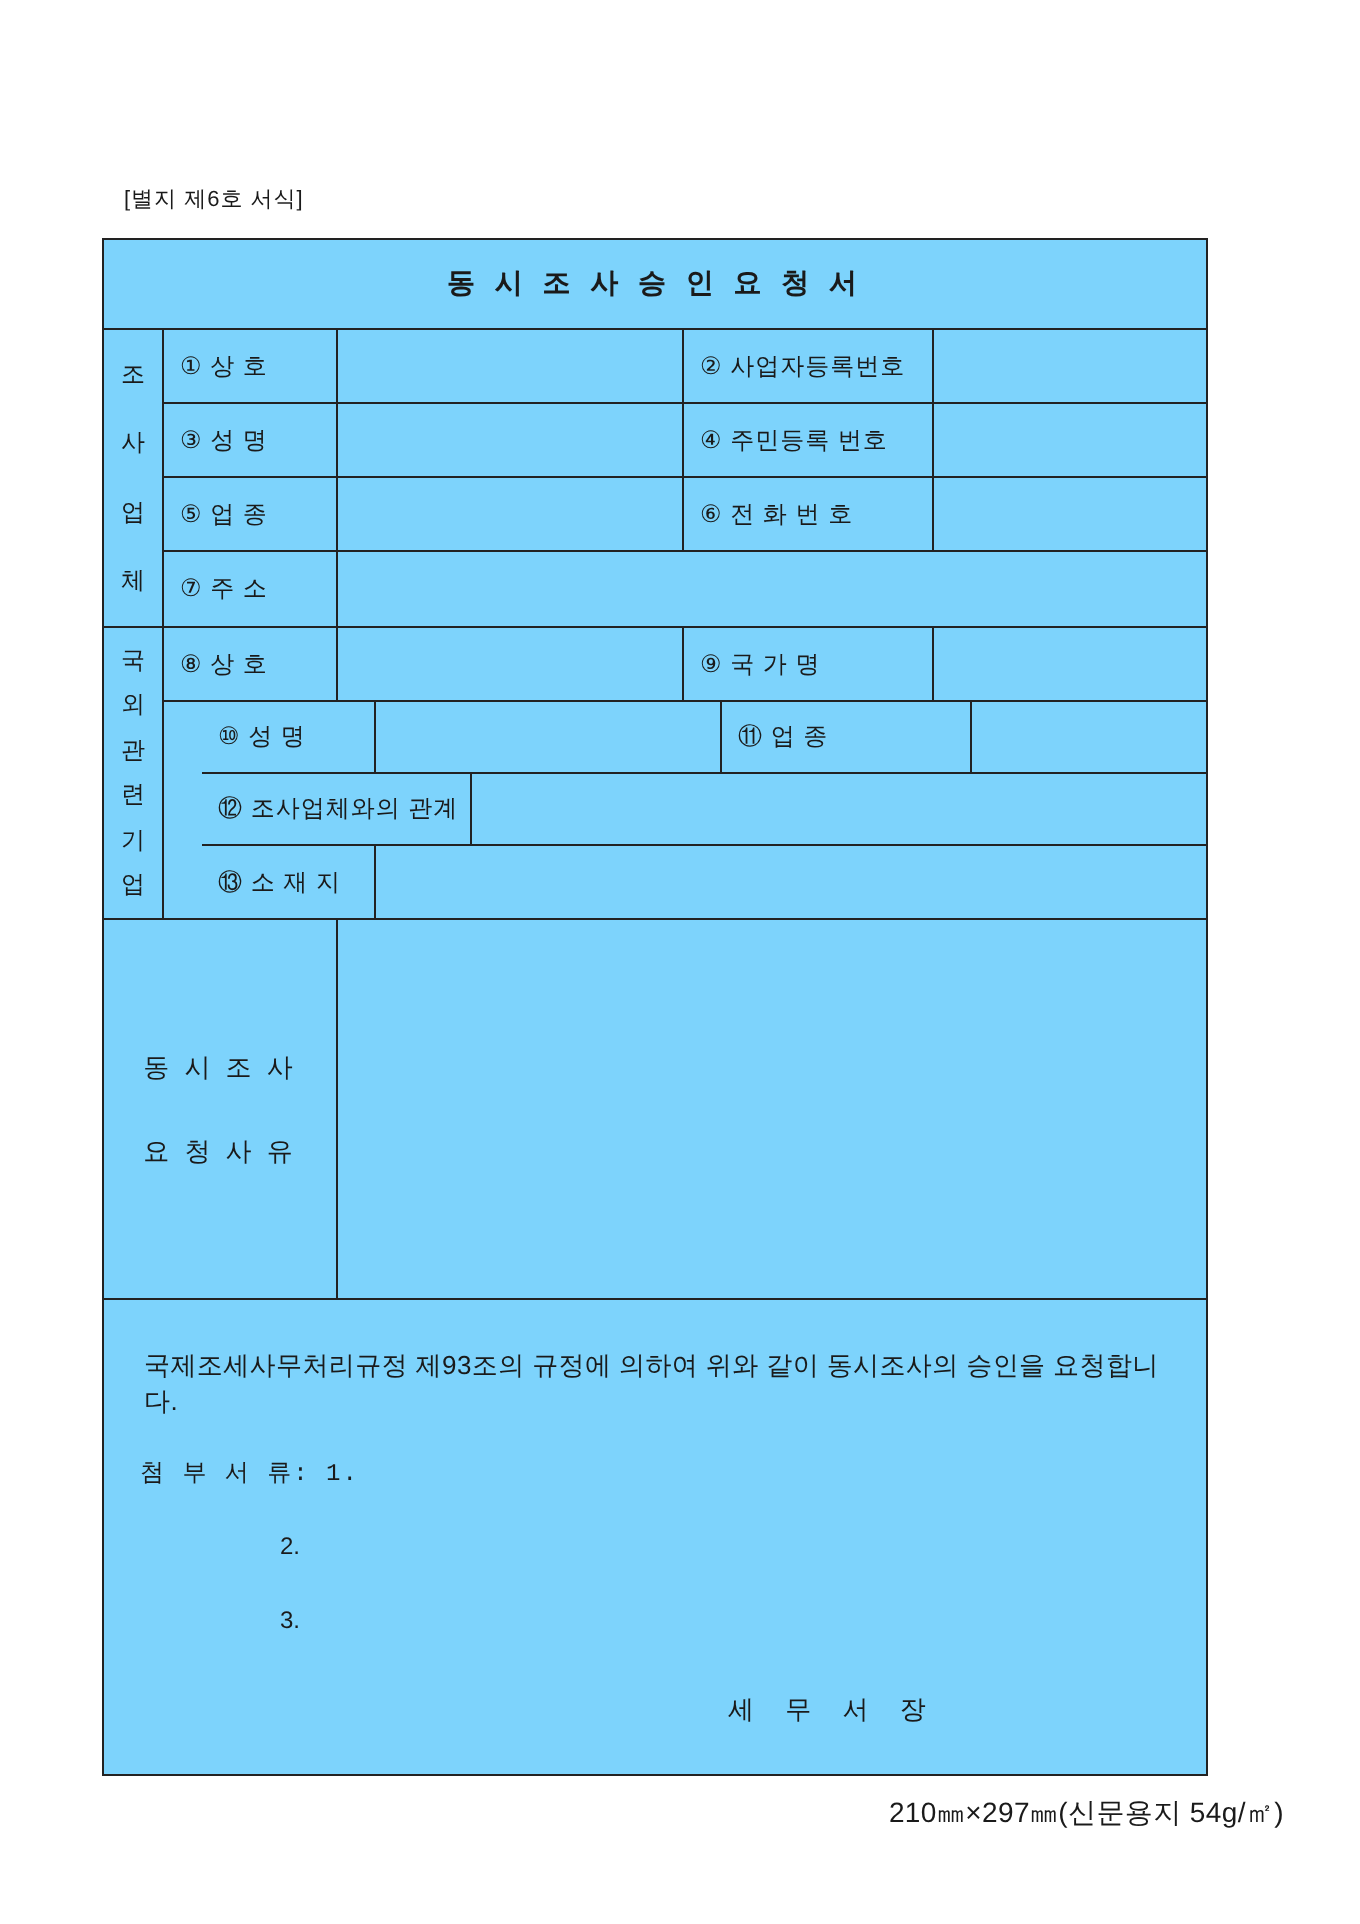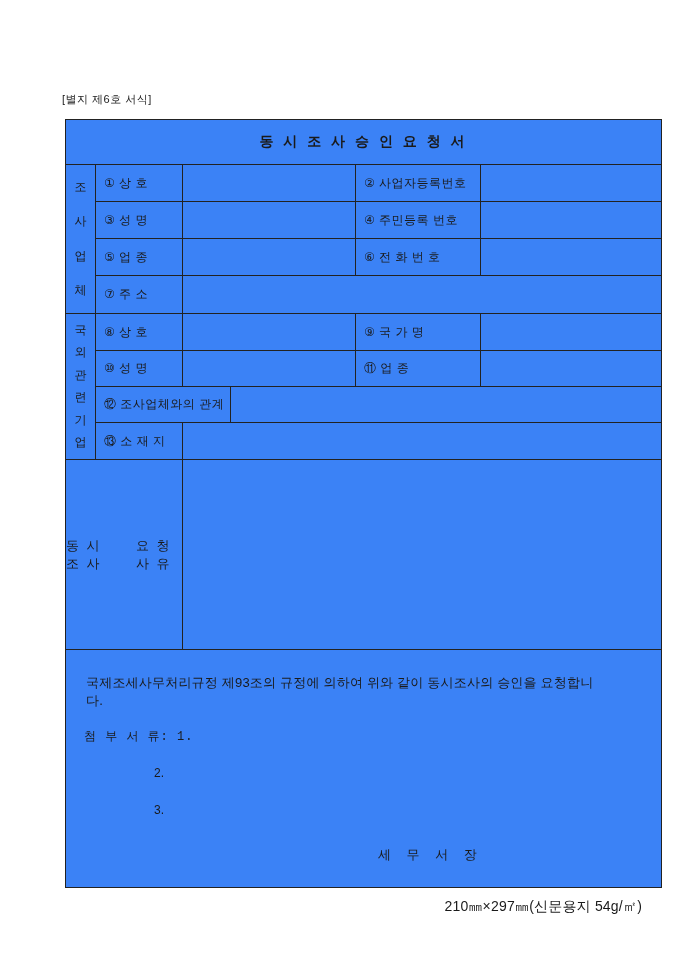--- a/index.html
+++ b/index.html
@@ -11,22 +11,22 @@
       position: relative;
     }
     .sheet { position: absolute; inset: 0; padding-left: 6px; }
 
     .form-tag {
       position: absolute; left: 62px; top: 92px;
       font-size: 11px; letter-spacing: 0.5px;
     }
 
     .form-table {
-      position: absolute; left: 65px; top: 119px; width: 597px;
-      border: 1px solid #222; background: #3b82f6;
+      position: absolute; left: 51px; top: 119px; width: 553px;
+      border: 1px solid #222; background: #7dd3fc;
     }
 
     .title-row {
       height: 45px; border-bottom: 1px solid #222;
       display: flex; align-items: center; justify-content: center;
       font-size: 14px; font-weight: bold; letter-spacing: 3px;
     }
 
     .section { display: flex; border-bottom: 1px solid #222; }
     .vcol {
@@ -40,31 +40,31 @@
 
     .cell {
       display: flex; align-items: center; padding-left: 8px;
       font-size: 12px; border-right: 1px solid #222; overflow: hidden;
       white-space: nowrap;
     }
     .cell:last-child { border-right: none; }
     .lbl { letter-spacing: 0.5px; }
 
     .h37 { height: 37px; }
-    .h36 { height: 36px; }
+    .h36 { height: 36px; margin-left: 19px; }
     .w87 { width: 87px; }
     .w173 { width: 173px; }
     .w125 { width: 125px; }
     .w135 { width: 135px; }
     .flex1 { flex: 1; }
 
     .reason { display: flex; border-bottom: 1px solid #222; height: 190px; }
     .reason-label {
       width: 117px; border-right: 1px solid #222;
-      display: flex; flex-direction: row; align-items: center;
+      display: flex; flex-direction: column; align-items: center;
       justify-content: center; gap: 24px; font-size: 13px; letter-spacing: 2px;
     }
     .reason-value { flex: 1; }
 
     .footer-sec { position: relative; height: 237px; font-size: 12px; }
     .decl {
       position: absolute; left: 20px; top: 24px; width: 520px;
       font-size: 13px; letter-spacing: 0.2px;
     }
     .att1 { position: absolute; left: 18px; top: 78px; letter-spacing: 1px; font-family: Liberation Mono, monospace; }

